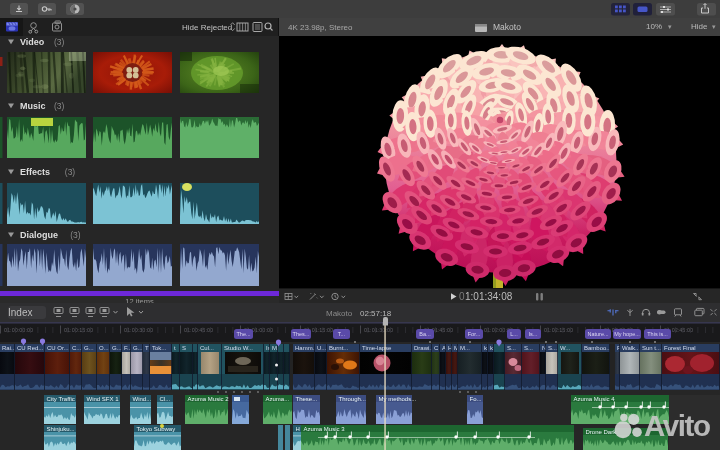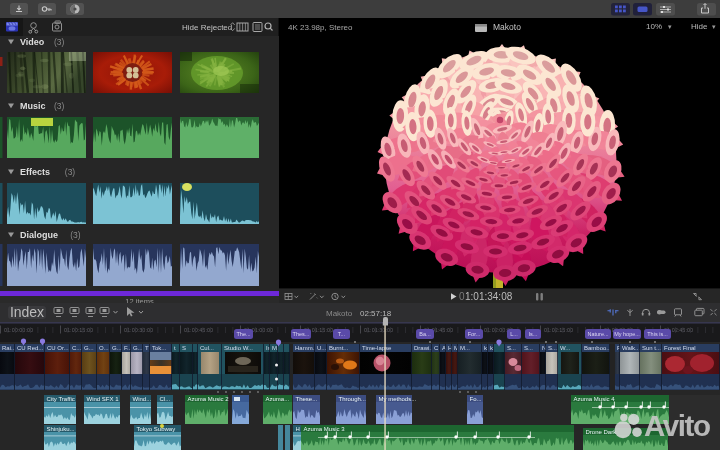--- a/index.html
+++ b/index.html
@@ -57,21 +57,21 @@
         <g stroke="#a8a8a8" fill="none" stroke-width="1">
           <rect x="253" y="4.5" width="9" height="9" rx="1"></rect>
           <path d="M255 7 h5 M255 9 h5 M255 11 h5" stroke-width="0.7"></path>
         </g>
         <g stroke="#b0b0b0" fill="none" stroke-width="1.2">
           <circle cx="268" cy="8" r="3"></circle>
           <path d="M270.2 10.2 l2.3 2.3"></path>
         </g>
       </svg>
     </div>
-    <div style="position:absolute;left:279px;top:18px;width:441px;height:28px;background:#000000">
+    <div style="position:absolute;left:279px;top:18px;width:441px;height:28px;background:#404040">
       <div style="position:absolute;left:9px;top:5px;font-size:8px;color:#a8a8a8">4K 23.98p, Stereo</div>
       <svg width="18" height="18" style="position:absolute;left:193px;top:0">
         <rect x="3" y="6" width="12" height="8" rx="1" fill="#b8b8b8"></rect>
         <rect x="3" y="6" width="12" height="2.6" fill="#888"></rect>
       </svg>
       <div style="position:absolute;left:214px;top:4px;font-size:8.5px;color:#c4c4c4">Makoto</div>
       <div style="position:absolute;left:367px;top:4px;font-size:8px;color:#bcbcbc">10%</div>
       <div style="position:absolute;left:389px;top:5px;font-size:7px;color:#9a9a9a">▾</div>
       <div style="position:absolute;left:412px;top:4px;font-size:8px;color:#bcbcbc">Hide</div>
       <div style="position:absolute;left:433px;top:5px;font-size:7px;color:#9a9a9a">▾</div>
@@ -743,21 +743,21 @@
         <path d="M62.5 6.8 l1.8 2 1.8-2" stroke="#969696" stroke-width="0.9" fill="none"></path>
         <path d="M172 4.2 l5.5 3.3 -5.5 3.3 z" fill="#d0d0d0"></path>
         <text x="180" y="11.2" font-family="Liberation Sans" font-size="10" fill="#7c7c7c">0</text>
         <text x="186" y="11.2" font-family="Liberation Sans" font-size="10" fill="#bcbcbc">1:01:34:08</text>
         <rect x="257" y="4" width="2.4" height="7.5" rx="1" fill="#7e7e7e"></rect>
         <rect x="261.5" y="4" width="2.4" height="7.5" rx="1" fill="#7e7e7e"></rect>
         <path d="M414.5 4.5 l2.6 0 0 2.6 M414.5 4.5 l3 3 M422.5 10.7 l-2.6 0 0-2.6 M422.5 10.7 l-3-3" stroke="#969696" stroke-width="0.9" fill="none"></path>
       </svg>
     </div>
     <div style="position:absolute;left:0;top:303px;width:720px;height:19px;background:#2e2e30">
-      <div style="position:absolute;left:8px;top:3px;width:38px;height:13px;background:#3a3a3d;border-radius:3px;text-align:center;font-size:14px;color:#bcbcbc;line-height:13px">Index</div>
+      <div style="position:absolute;left:8px;top:3px;width:38px;height:13px;background:#3a3a3d;border-radius:3px;text-align:left;font-size:10px;color:#bcbcbc;line-height:13px">Index</div>
       <svg width="720" height="19" style="position:absolute;left:0;top:0">
         <g stroke="#9c9c9c" stroke-width="0.9" fill="none">
           <rect x="54" y="4.5" width="9" height="6" rx="1"></rect>
           <path d="M56 13.5 h5"></path>
         </g>
         <rect x="56.5" y="6" width="4" height="3" fill="#9c9c9c"></rect>
         <g stroke="#9c9c9c" stroke-width="0.9" fill="none">
           <rect x="70" y="4.5" width="9" height="6" rx="1"></rect>
           <path d="M72 13.5 h5"></path>
         </g>

